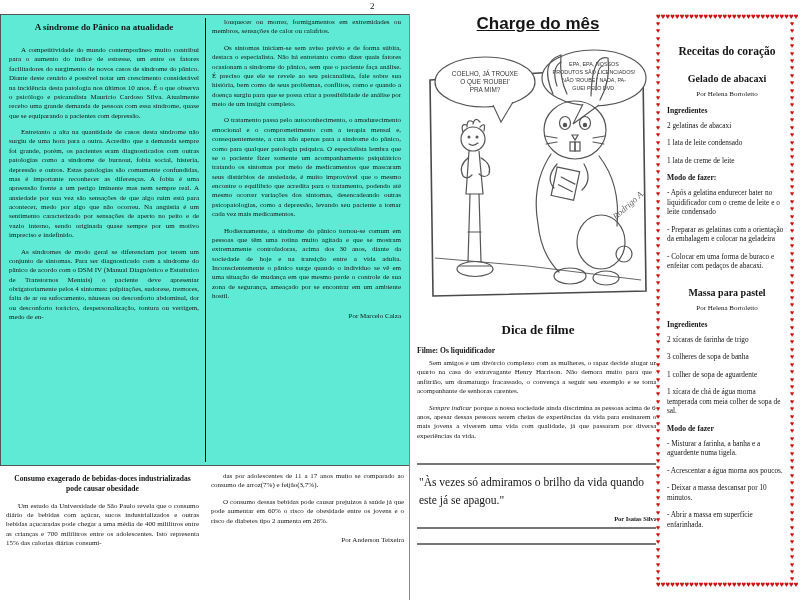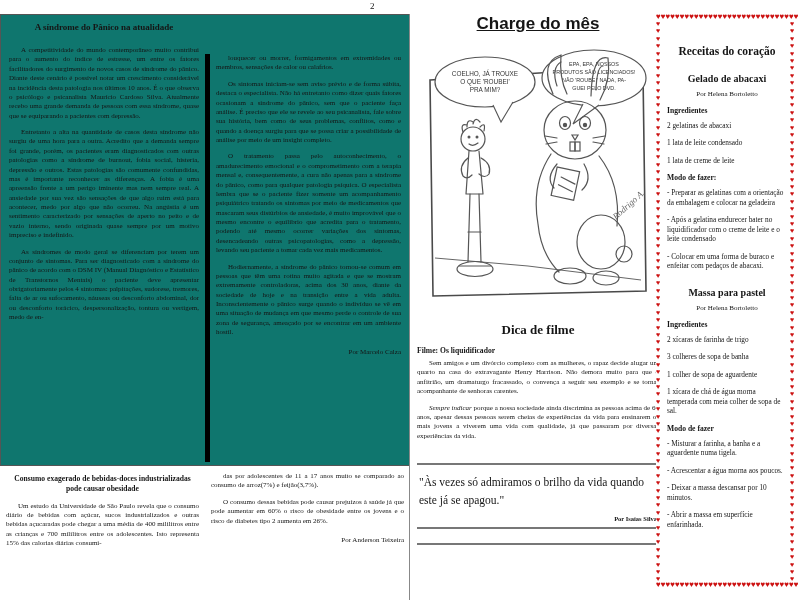--- a/index.html
+++ b/index.html
@@ -7,24 +7,24 @@
     width:800px;height:600px;position:relative;overflow:hidden;
     background:#ffffff;color:#151515;
     font-family:"Liberation Serif", serif;
   }
   
   .page-number{position:absolute;top:1px;left:370px;font-size:9px;}
   
   .left-page{position:absolute;left:0;top:14px;width:410px;height:586px;overflow:hidden;}
   .box1{
     border:1px solid #555;box-sizing:border-box;height:452px;
-    display:flex;padding:3px 2px;background:#0f766e;
+    display:flex;padding:3px 2px;background:#5eead4;
   }
   .col{width:50%;padding:0 6px;box-sizing:border-box;}
-  .box1 .col-right{border-left:5px solid #000000;margin-top:36px;}
+  .box1 .col-right{border-left:1px solid #000000;}
   .a1-title{font-size:9px;font-weight:bold;text-align:center;margin:4px 0 14px;}
   p.body{font-size:7px;line-height:1.34;text-align:justify;margin:0 0 7px;text-indent:12px;}
   .byline{font-size:7px;text-align:right;margin-top:10px;}
   .article2{display:flex;margin-top:6px;}
   .a2-title{font-size:7.6px;font-weight:bold;text-align:center;margin:2px 8px 8px;line-height:1.3;}
   .page-vrule{position:absolute;left:409px;top:14px;width:1px;height:586px;background:#888;}
   
   .right-page{position:absolute;left:417px;top:10px;width:242px;height:590px;overflow:hidden;}
   .charge-title{
     font-family:Liberation Sans, sans-serif;font-weight:bold;font-size:17px;
@@ -184,22 +184,22 @@
     <div class="sb-title">Receitas do coração</div>
 
     <div>
       <div class="sb-recipe-name">Gelado de abacaxi</div>
       <div class="sb-byline">Por Helena Bortoletto</div>
       <div class="sb-label">Ingredientes</div>
       <div class="sb-item">2 gelatinas de abacaxi</div>
       <div class="sb-item">1 lata de leite condensado</div>
       <div class="sb-item">1 lata de creme de leite</div>
       <div class="sb-label">Modo de fazer:</div>
+      <div class="sb-item">- Após a gelatina endurecer bater no liquidificador com o creme de leite e o leite condensado</div>
       <div class="sb-item">- Preparar as gelatinas com a orientação da embalagem e colocar na geladeira</div>
-      <div class="sb-item">- Após a gelatina endurecer bater no liquidificador com o creme de leite e o leite condensado</div>
       <div class="sb-item">- Colocar em uma forma de buraco e enfeitar com pedaços de abacaxi.</div>
     </div>
 
     <div>
       <div class="sb-recipe-name">Massa para pastel</div>
       <div class="sb-byline">Por Helena Bortoletto</div>
       <div class="sb-label">Ingredientes</div>
       <div class="sb-item">2 xícaras de farinha de trigo</div>
       <div class="sb-item">3 colheres de sopa de banha</div>
       <div class="sb-item">1 colher de sopa de aguardente</div>

